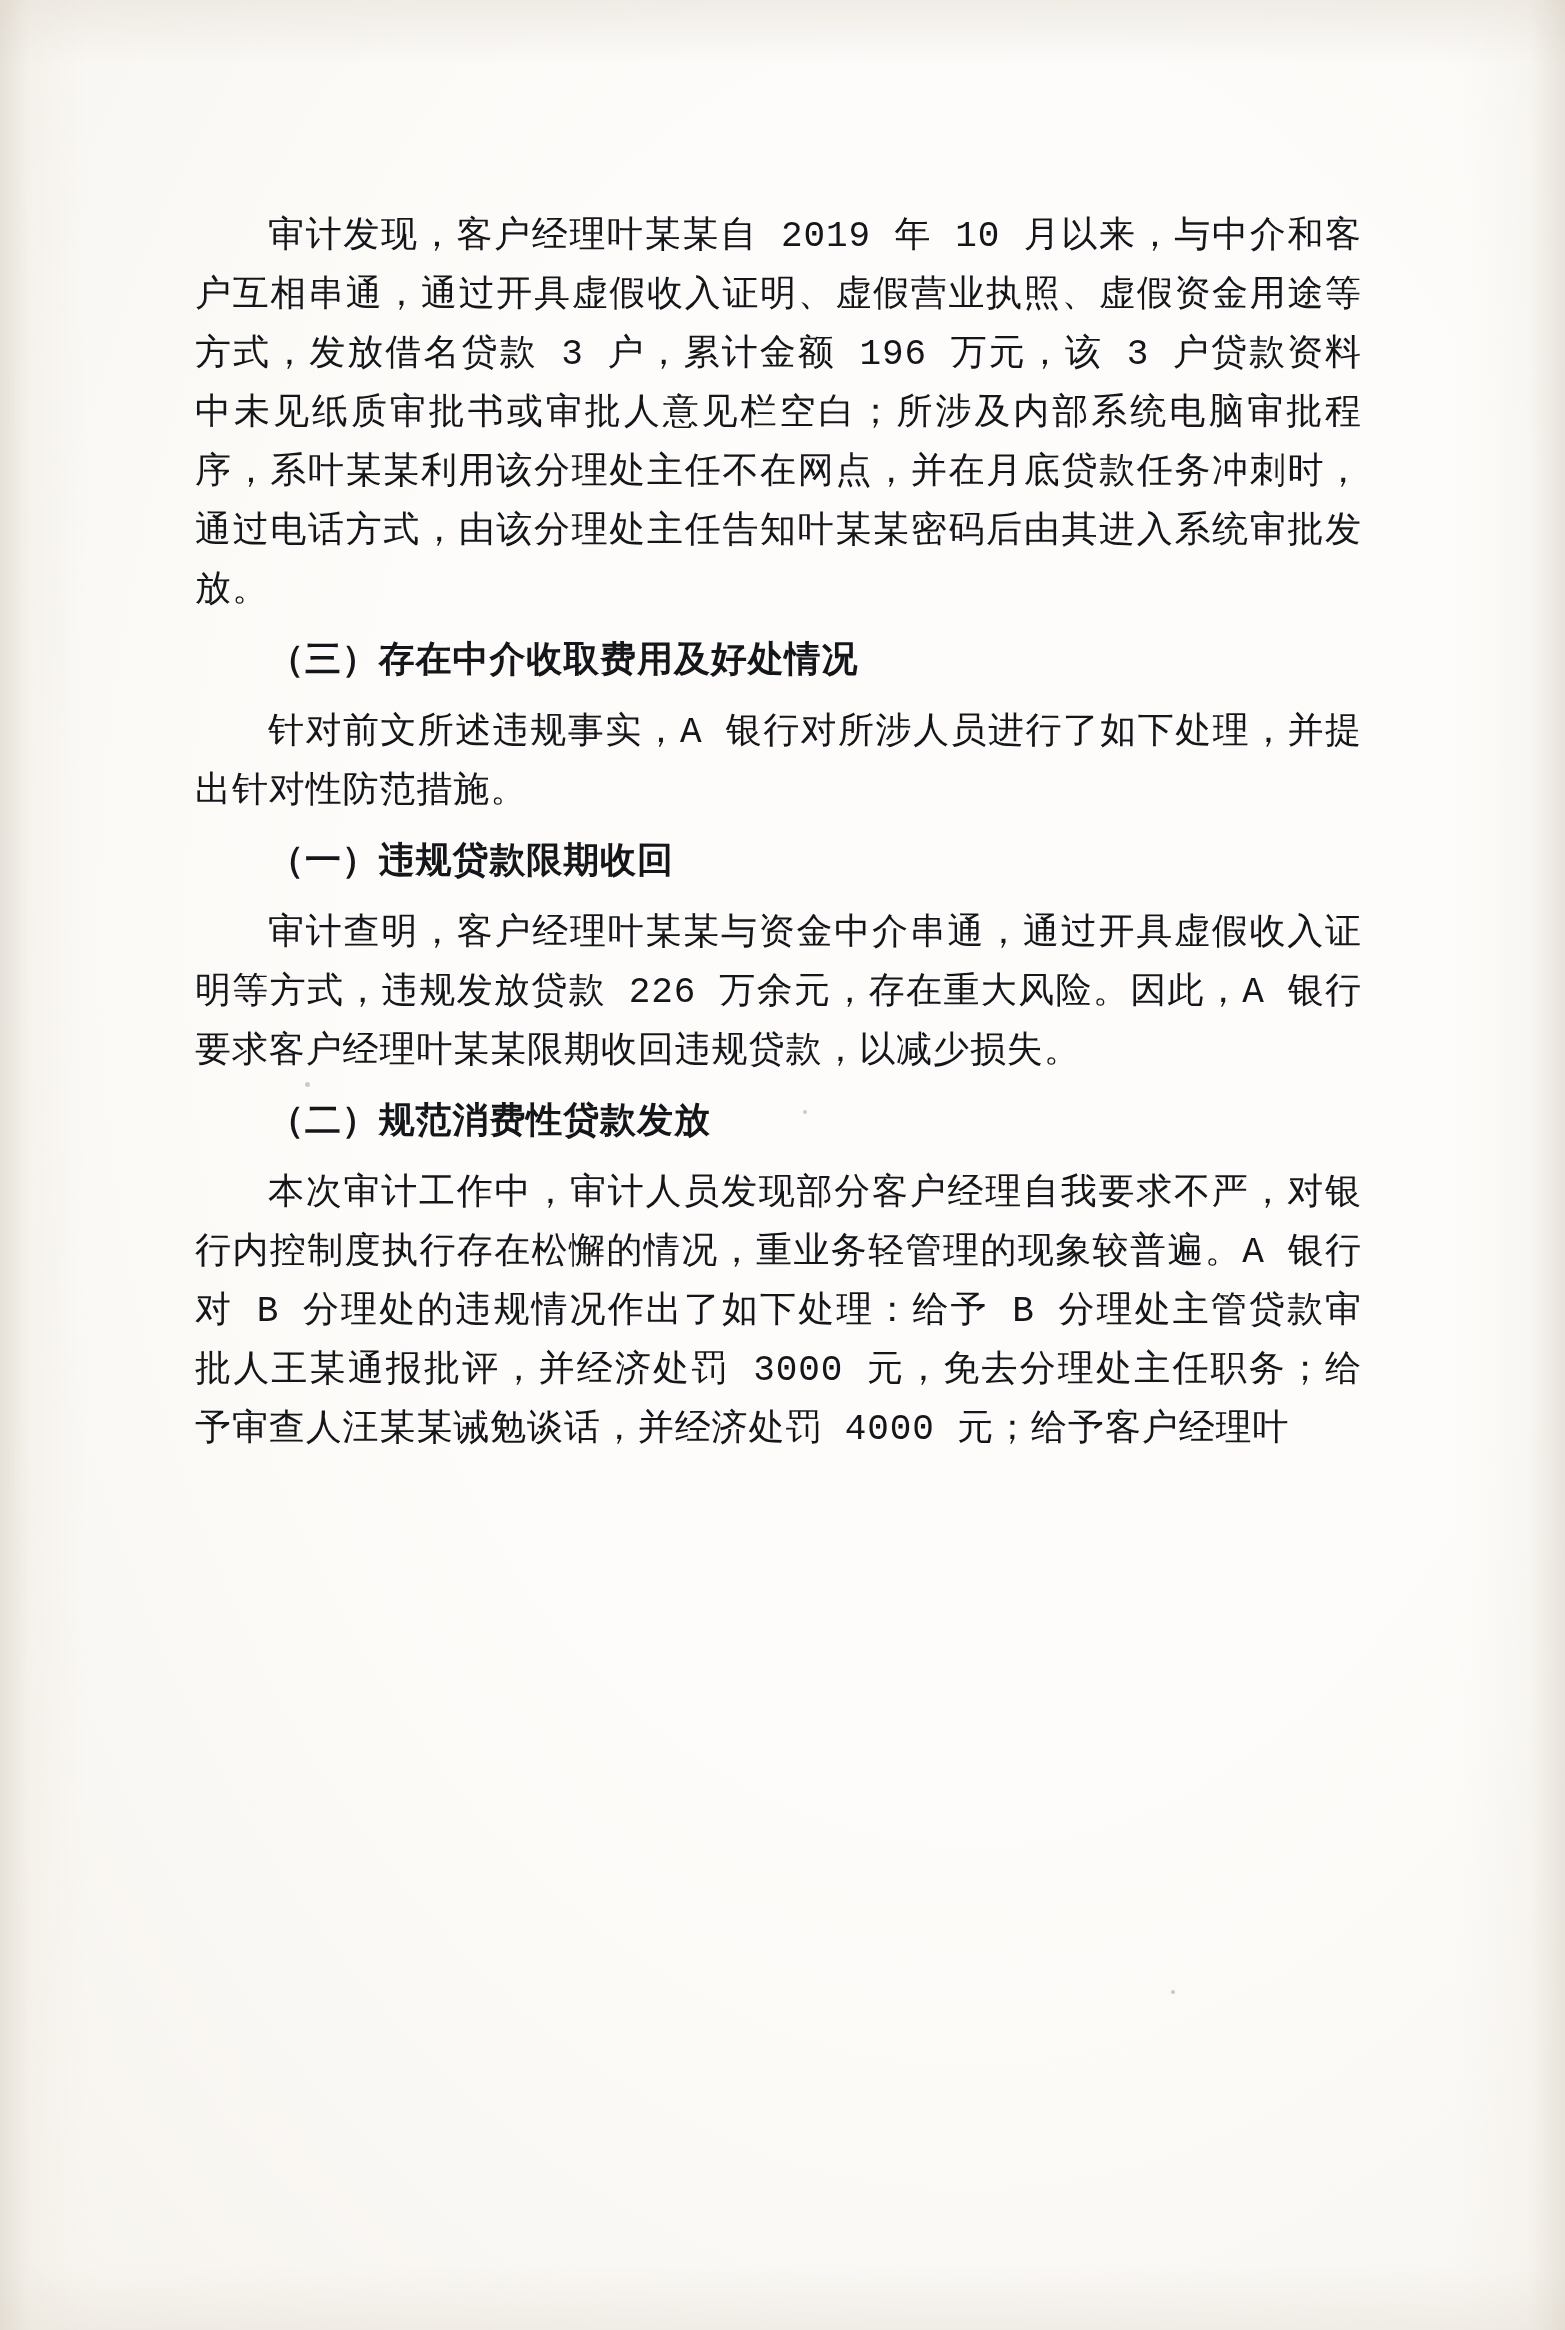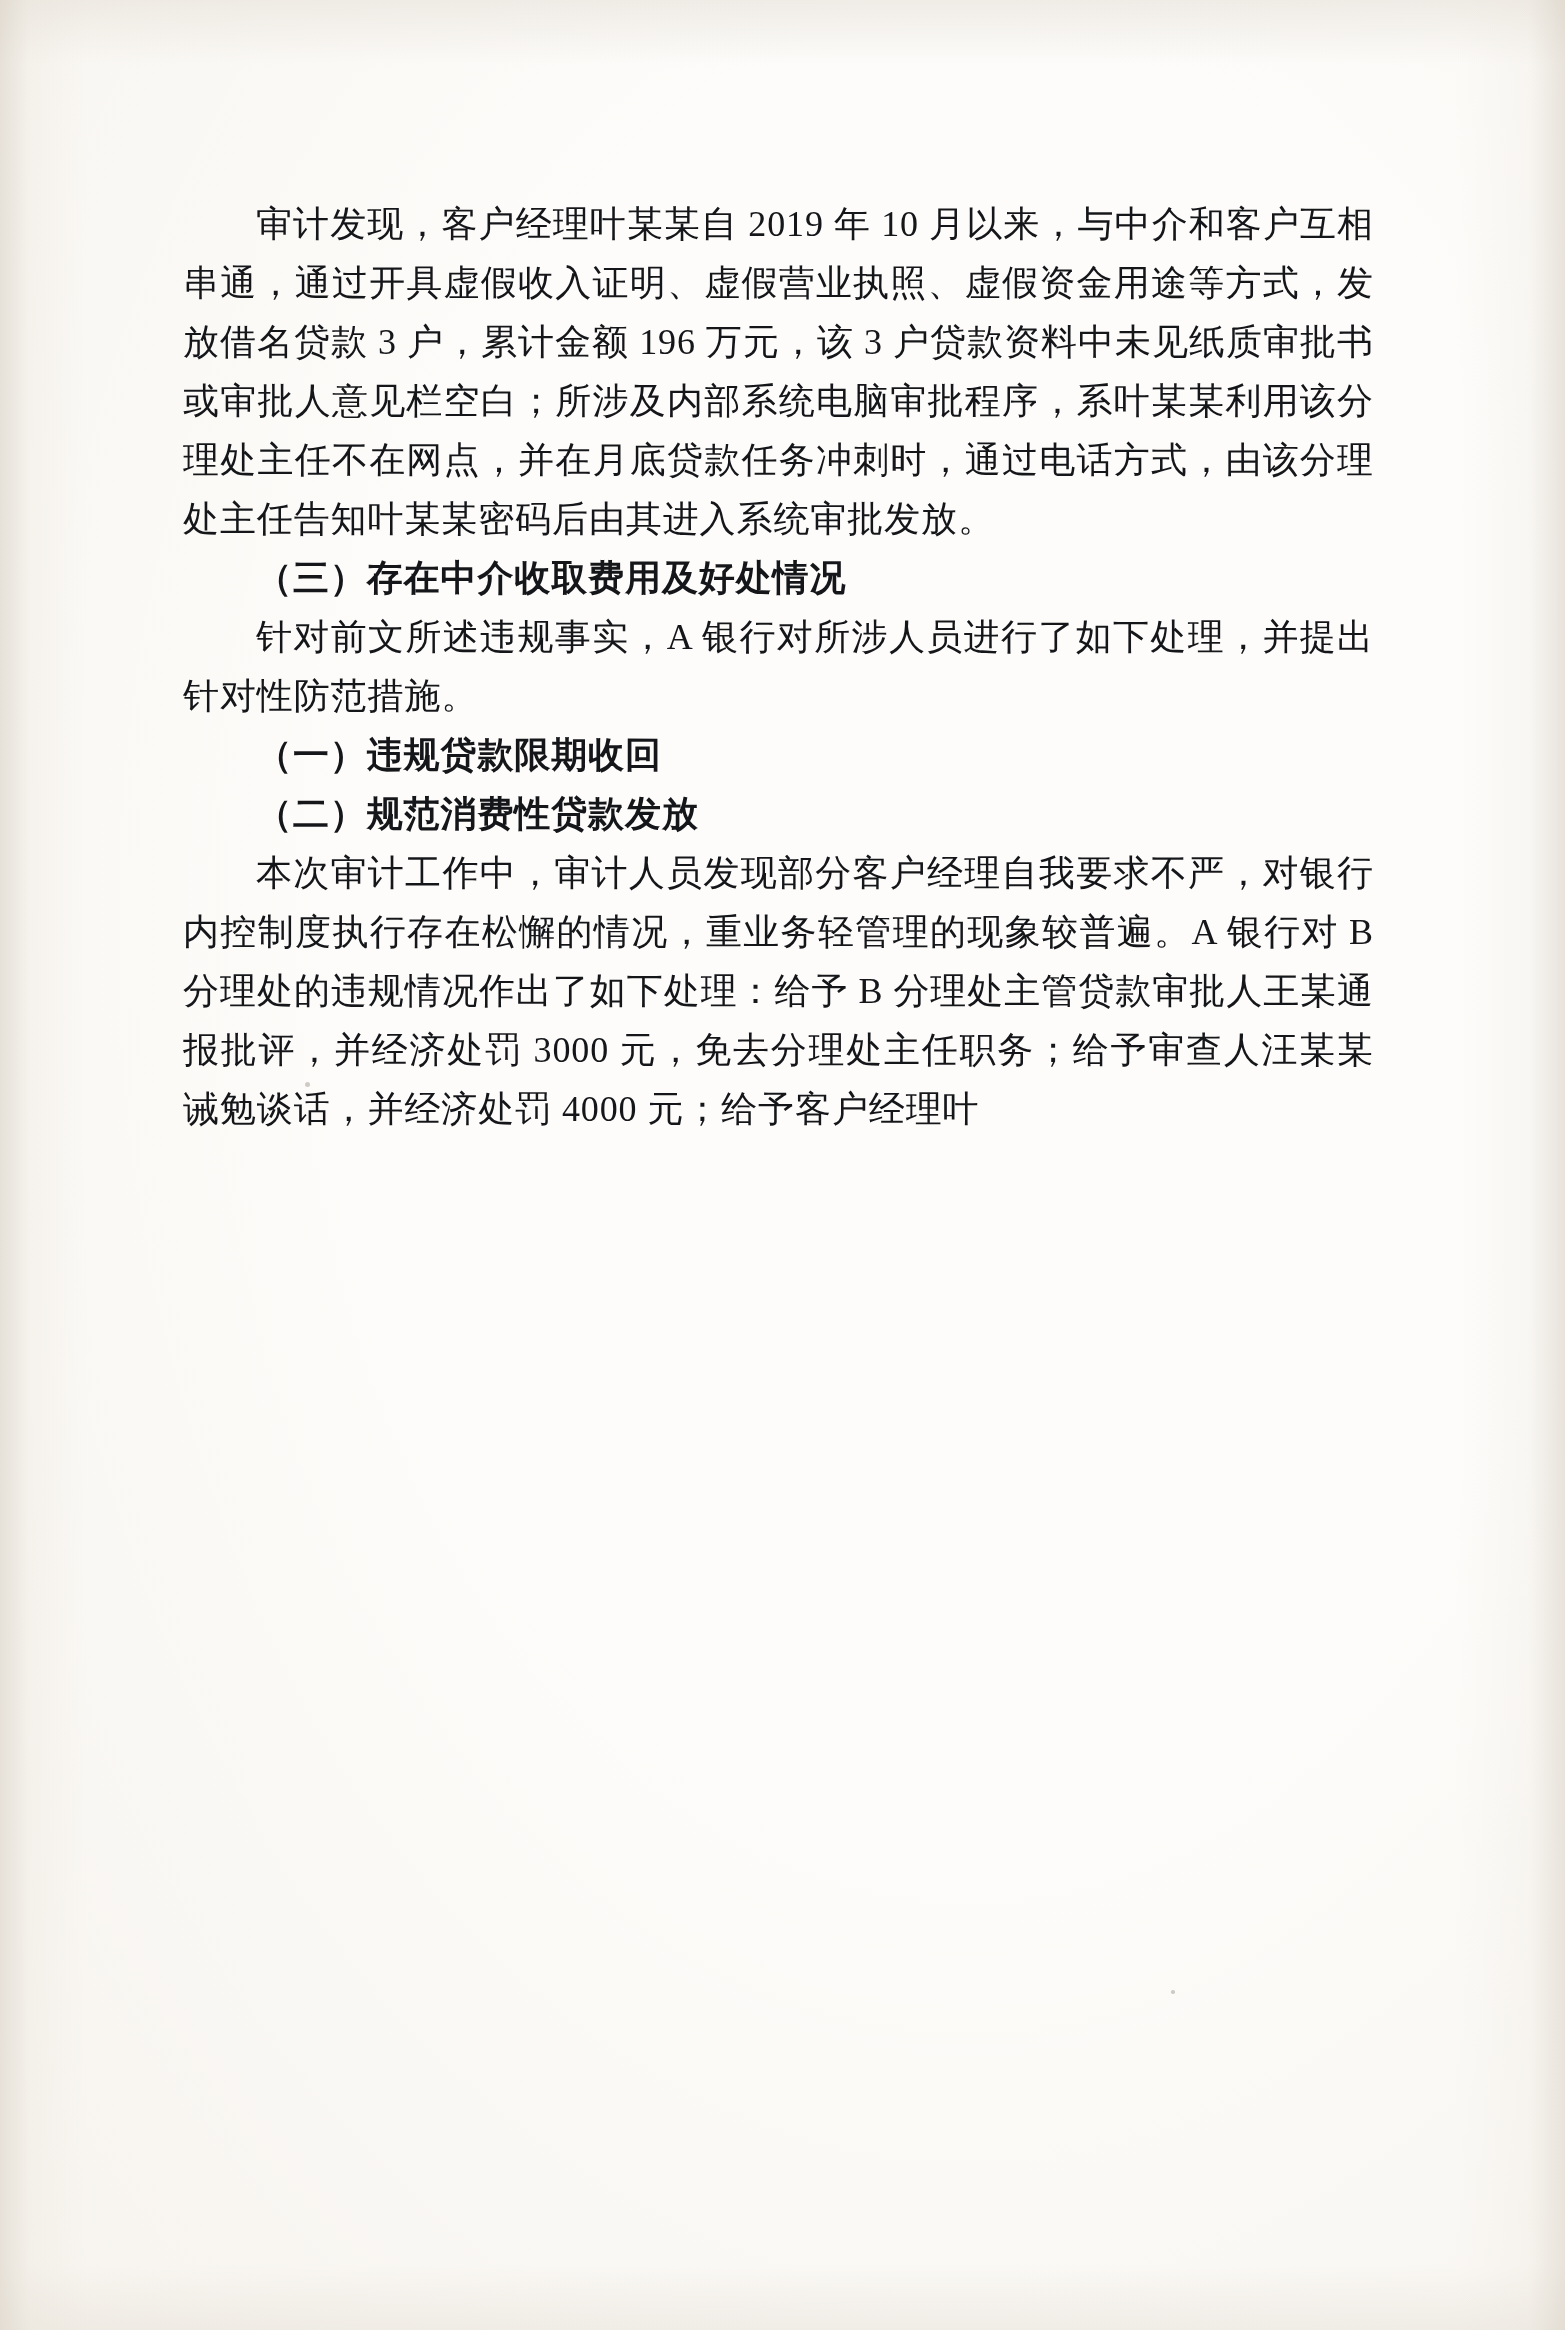--- a/index.html
+++ b/index.html
@@ -32,28 +32,28 @@
     background: radial-gradient(ellipse at 62% 40%, rgba(255,255,255,0) 45%, rgba(235,228,216,0.35) 100%);
     pointer-events: none;
   }
   .content {
     position: absolute;
     left: 183px;
     top: 195px;
     width: 1191px;
   }
   p {
-    margin: 0;
+    margin: 12px;
     font-size: 36px;
     line-height: 59px;
     color: #15161a;
     letter-spacing: 0.9px;
     text-align: justify;
     text-justify: inter-ideograph;
-    font-family: Liberation Serif, serif;
+    font-family: Liberation Mono, monospace;
     font-weight: 500;
   }
   p.indent {
     text-indent: 73px;
   }
   p.heading {
     text-indent: 73px;
     font-weight: 700;
   }
   .underline-seg {
@@ -76,17 +76,18 @@
 
   <div class="speck" style="left:305px; top:1082px; width:5.1px; height:5.1px;"></div>
   <div class="speck" style="left:803px; top:1110px; width:4.4px; height:4.4px;"></div>
   <div class="speck" style="left:1171px; top:1990px; width:3.6px; height:3.6px;"></div>
 
   <div class="content">
     <p class="indent">审计发现，客户经理叶某某自 2019 年 10 月以来，与中介和客户互相串通，通过开具虚假收入证明、虚假营业执照、虚假资金用途等方式，发放借名贷款 3 户，累计金额 196 万元，该 3 户贷款资料中未见纸质审批书或审批人意见栏空白；所涉及内部系统电脑审批程序，系叶某某利用该分理处主任不在网点，并在月底贷款任务冲刺时，通过电话方式，由该分理处主任告知叶某某密码后由其进入系统审批发放。</p>
     <p class="heading">（三）存在中介收取费用及好处情况</p>
     <p class="indent">针对前文所述违规事实，A 银行对所涉人员进行了如下处理，并提出针对性防范措施。</p>
     <p class="heading">（一）违规贷款限期收回</p>
+    <p class="indent">审计查明，客户经理叶某某与资金中介串通，通过开具虚假收入证明等方式，违规发放贷款 226 万余元，存在重大风险。因此，A 银行要求客户经理叶某某限期收回违规贷款，以减少损失。</p>
     <p class="heading">（二）规范消费性贷款发放</p>
     <p class="indent">本次审计工作中，审计人员发现部分客户经理自我要求不严，对银行内控制度执行存在松懈的情况，重业务轻管理的现象较普遍。A 银行对 B 分理处的违规情况作出了如下处理：给予 B 分理处主管贷款审批人王某通报批评，并经济处罚 3000 元，免去分理处主任职务；给予审查人汪某某诫勉谈话，并经济处罚 4000 元；给予客户经理叶</p>
   </div>
 </div>
 
 
 </body></html>

